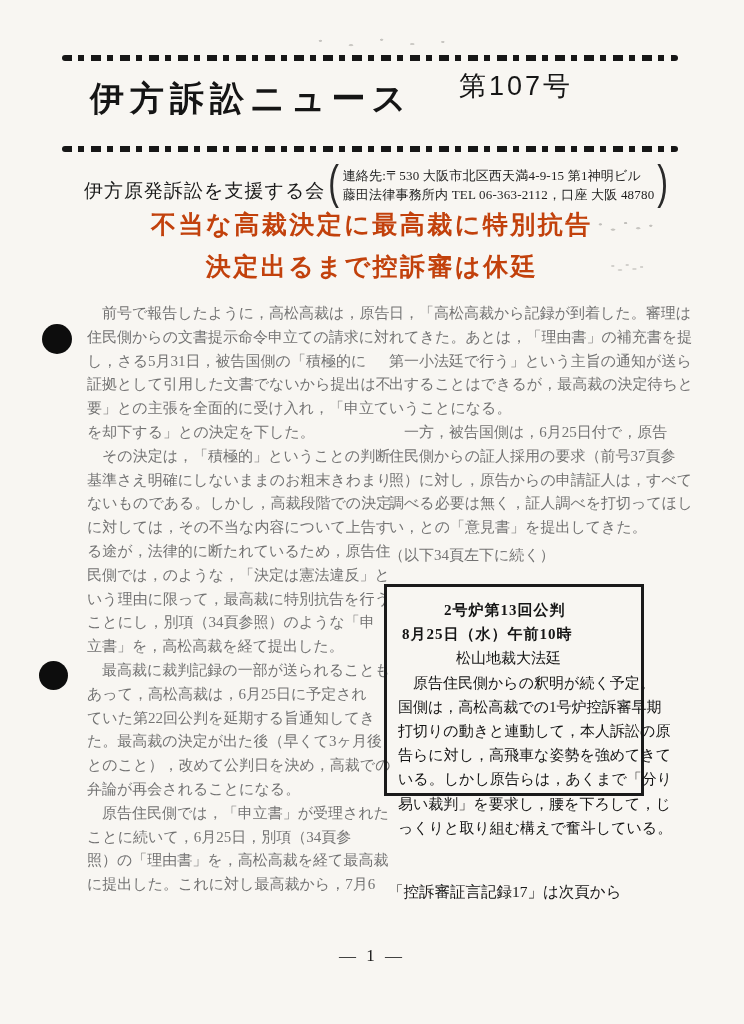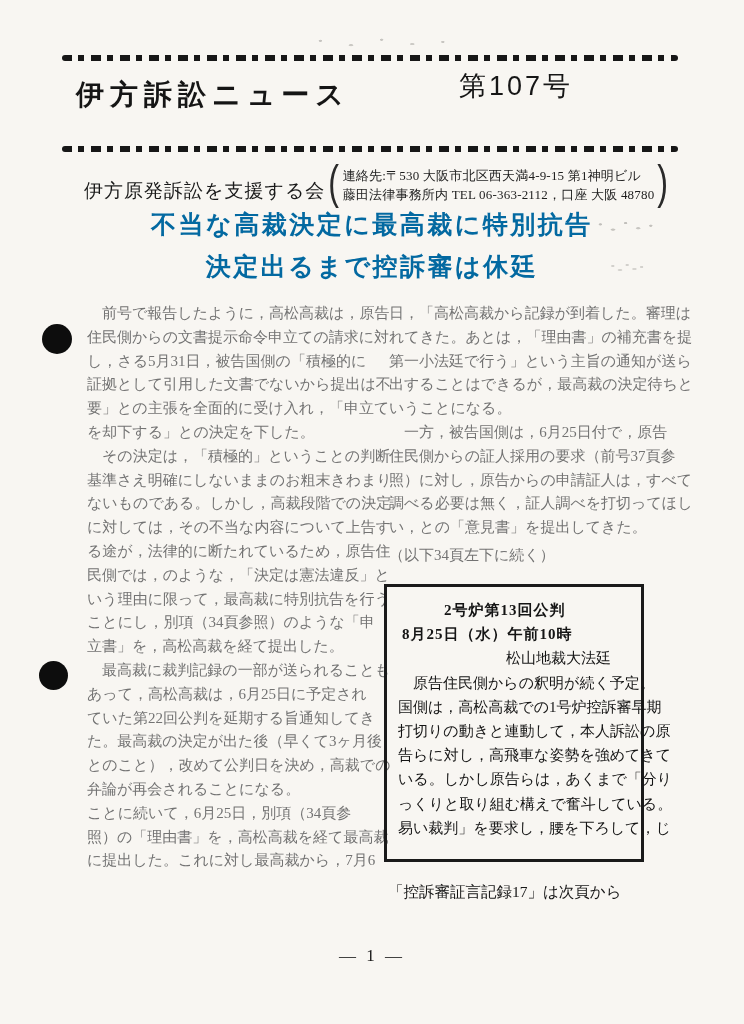--- a/index.html
+++ b/index.html
@@ -14,23 +14,23 @@
   
   .rule{
     position:absolute;height:6px;
     background:repeating-linear-gradient(90deg,#171717 0 10px,transparent 10px 16px,#171717 16px 22px,transparent 22px 29px);
     border-radius:3px;
   }
   .rule-top{left:62px;top:55px;width:616px;}
   .rule-mid{left:62px;top:146px;width:616px;}
 
   .masthead-title{
-    position:absolute;left:76px;top:76px;
-    font-family:"Liberation Sans","DejaVu Sans",sans-serif;
-    font-size:28px;font-weight:bold;letter-spacing:6px;color:#151515;
+    position:absolute;left:90px;top:76px;
+    font-family:"Liberation Sans","DejaVu Sans",sans-serif;
+    font-size:34px;font-weight:bold;letter-spacing:6px;color:#151515;
     white-space:nowrap;
   }
   .issue-no{
     position:absolute;left:459px;top:68px;
     font-family:"Liberation Sans","DejaVu Sans",sans-serif;
     font-size:27px;letter-spacing:3px;color:#161616;white-space:nowrap;
   }
   .issue-date{
     position:absolute;left:436px;top:106px;
     font-family:"Liberation Sans","DejaVu Sans",sans-serif;
@@ -49,48 +49,48 @@
     font-size:46px;font-weight:300;line-height:44px;color:#2a2a2a;
     transform:scaleX(.7);margin:0 1px;
   }
   .contact .addr{
     font-size:13px;line-height:19px;color:#1d1d1d;letter-spacing:.2px;
   }
 
   .headline{
     position:absolute;left:0;width:744px;text-align:center;
     font-family:"Liberation Sans","DejaVu Sans",sans-serif;
-    font-weight:bold;font-size:25px;letter-spacing:2.5px;color:#0369a1;
+    font-weight:bold;font-size:25px;letter-spacing:2.5px;color:#c2410c;
     white-space:nowrap;
   }
   .headline-main{top:208px;}
   .headline-sub{top:250px;}
 
   .col{
     position:absolute;top:302px;
     font-size:15px;line-height:23.8px;color:#737373;
   }
   .col .bl{white-space:pre;height:23.8px;}
   .col-left{left:87px;width:296px;}
   .col-right{left:389px;width:284px;}
   .cont-note{
     white-space:pre;padding-right:30px;margin-top:4px;
   }
 
   .notice-box{
-    position:absolute;left:384px;top:584px;width:260px;height:278px;
+    position:absolute;left:384px;top:584px;width:260px;height:212px;
     border:3px solid #1a1a1a;box-sizing:border-box;
     padding:11px 8px 0 11px;
     font-size:15px;line-height:24.2px;color:#141414;
     background:transparent;
   }
   .notice-box .bx{white-space:pre;}
   .notice-box .bx-title1{font-weight:bold;margin-left:46px;letter-spacing:1px;}
   .notice-box .bx-title2{font-weight:bold;margin-left:4px;letter-spacing:1px;}
-  .notice-box .bx-venue{margin-left:108px;}
+  .notice-box .bx-venue{margin-left:58px;}
 
   .footer-note{
     position:absolute;left:388px;top:882px;
     font-size:15.5px;color:#161616;white-space:nowrap;
   }
   .page-number{
     position:absolute;left:0;top:946px;width:744px;text-align:center;
     font-size:17px;letter-spacing:3px;color:#1a1a1a;
   }
 
@@ -160,20 +160,21 @@
     <div class="bl">民側では，のような，「決定は憲法違反」と</div>
     <div class="bl">いう理由に限って，最高裁に特別抗告を行う</div>
     <div class="bl">ことにし，別項（34頁参照）のような「申</div>
     <div class="bl">立書」を，高松高裁を経て提出した。</div>
     <div class="bl">　最高裁に裁判記録の一部が送られることも</div>
     <div class="bl">あって，高松高裁は，6月25日に予定され</div>
     <div class="bl">ていた第22回公判を延期する旨通知してき</div>
     <div class="bl">た。最高裁の決定が出た後（早くて3ヶ月後</div>
     <div class="bl">とのこと），改めて公判日を決め，高裁での</div>
     <div class="bl">弁論が再会されることになる。</div>
+    <div class="bl">　原告住民側では，「申立書」が受理された</div>
     <div class="bl">ことに続いて，6月25日，別項（34頁参</div>
     <div class="bl">照）の「理由書」を，高松高裁を経て最高裁</div>
     <div class="bl">に提出した。これに対し最高裁から，7月6</div>
   </div>
 
   <div class="col col-right">
     <div class="bl">日，「高松高裁から記録が到着した。審理は</div>
     <div class="bl">れてきた。あとは，「理由書」の補充書を提</div>
     <div class="bl">第一小法廷で行う」という主旨の通知が送ら</div>
     <div class="bl">出することはできるが，最高裁の決定待ちと</div>
@@ -188,21 +189,21 @@
 
   <div class="notice-box">
     <div class="bx bx-title1">2号炉第13回公判</div>
     <div class="bx bx-title2">8月25日（水）午前10時</div>
     <div class="bx bx-venue">松山地裁大法廷</div>
     <div class="bx">　原告住民側からの釈明が続く予定。</div>
     <div class="bx">国側は，高松高裁での1号炉控訴審早期</div>
     <div class="bx">打切りの動きと連動して，本人訴訟の原</div>
     <div class="bx">告らに対し，高飛車な姿勢を強めてきて</div>
     <div class="bx">いる。しかし原告らは，あくまで「分り</div>
+    <div class="bx">易い裁判」を要求し，腰を下ろして，じ</div>
     <div class="bx">っくりと取り組む構えで奮斗している。</div>
-    <div class="bx">易い裁判」を要求し，腰を下ろして，じ</div>
   </div>
 
   <div class="footer-note">「控訴審証言記録17」は次頁から</div>
 
   <div class="page-number">― 1 ―</div>
 
 </div>
 
 </body></html>

